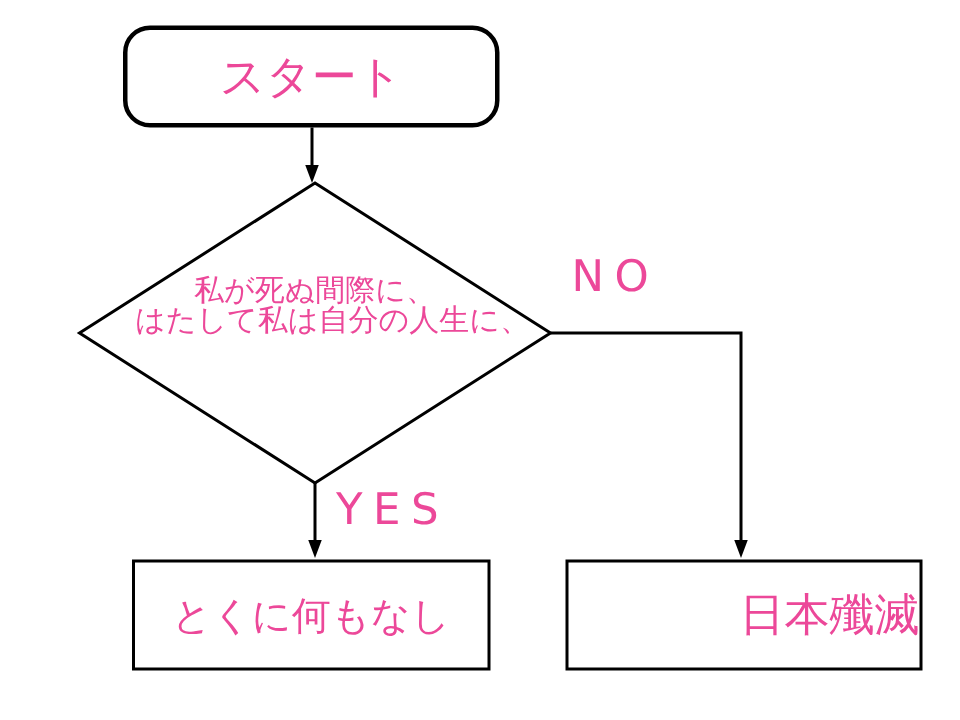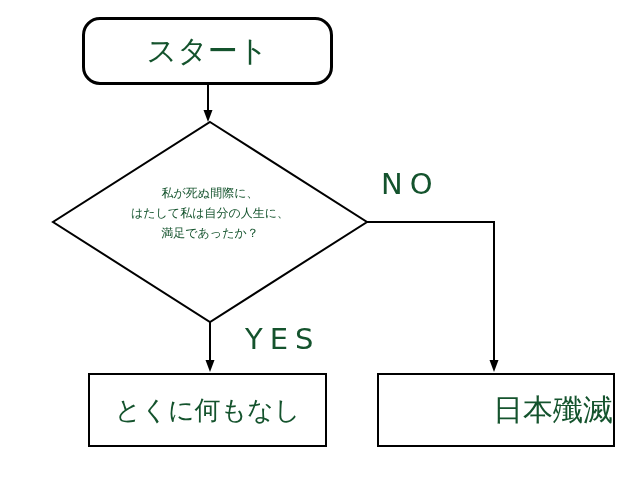--- a/index.html
+++ b/index.html
@@ -7,21 +7,21 @@
     padding: 0;
     background: #ffffff;
     font-family: "DejaVu Sans", sans-serif;
   }
   .canvas {
     position: relative;
     width: 640px;
     height: 480px;
     background: #ffffff;
     overflow: hidden;
-    color: #14532d;
+    color: #ec4899;
   }
   .layer {
     position: absolute;
     left: 0;
     top: 0;
   }
   .node {
     position: absolute;
     box-sizing: border-box;
     background: #ffffff;
@@ -54,38 +54,38 @@
     height: 74px;
     font-size: 30px;
     justify-content: flex-end;
   }
   .decision-text {
     position: absolute;
     left: 90px;
     top: 183px;
     width: 240px;
     text-align: center;
-    font-size: 12px;
+    font-size: 20px;
     line-height: 20px;
     white-space: nowrap;
   }
   .branch-label {
     position: absolute;
     font-size: 29px;
     line-height: 29px;
     letter-spacing: 7px;
     white-space: nowrap;
   }
   .no-label {
     left: 381px;
     top: 170px;
     text-align: right;
   }
   .yes-label {
-    left: 245px;
+    left: 224px;
     top: 325px;
   }
 </style>
 </head>
 <body>
 
 <div class="canvas">
 
   <svg class="layer" width="640" height="480" viewBox="0 0 640 480">
 
@@ -107,21 +107,20 @@
     </g>
   </svg>
 
   <div class="node start-node">
     <span>スタート</span>
   </div>
 
   <div class="decision-text">
     <div>私が死ぬ間際に、</div>
     <div>はたして私は自分の人生に、</div>
-    <div>満足であったか？</div>
   </div>
 
   <div class="branch-label no-label">NO</div>
   <div class="branch-label yes-label">YES</div>
 
   <div class="node outcome-yes-node">
     <span>とくに何もなし</span>
   </div>
   <div class="node outcome-no-node">
     <span>日本殲滅</span>

